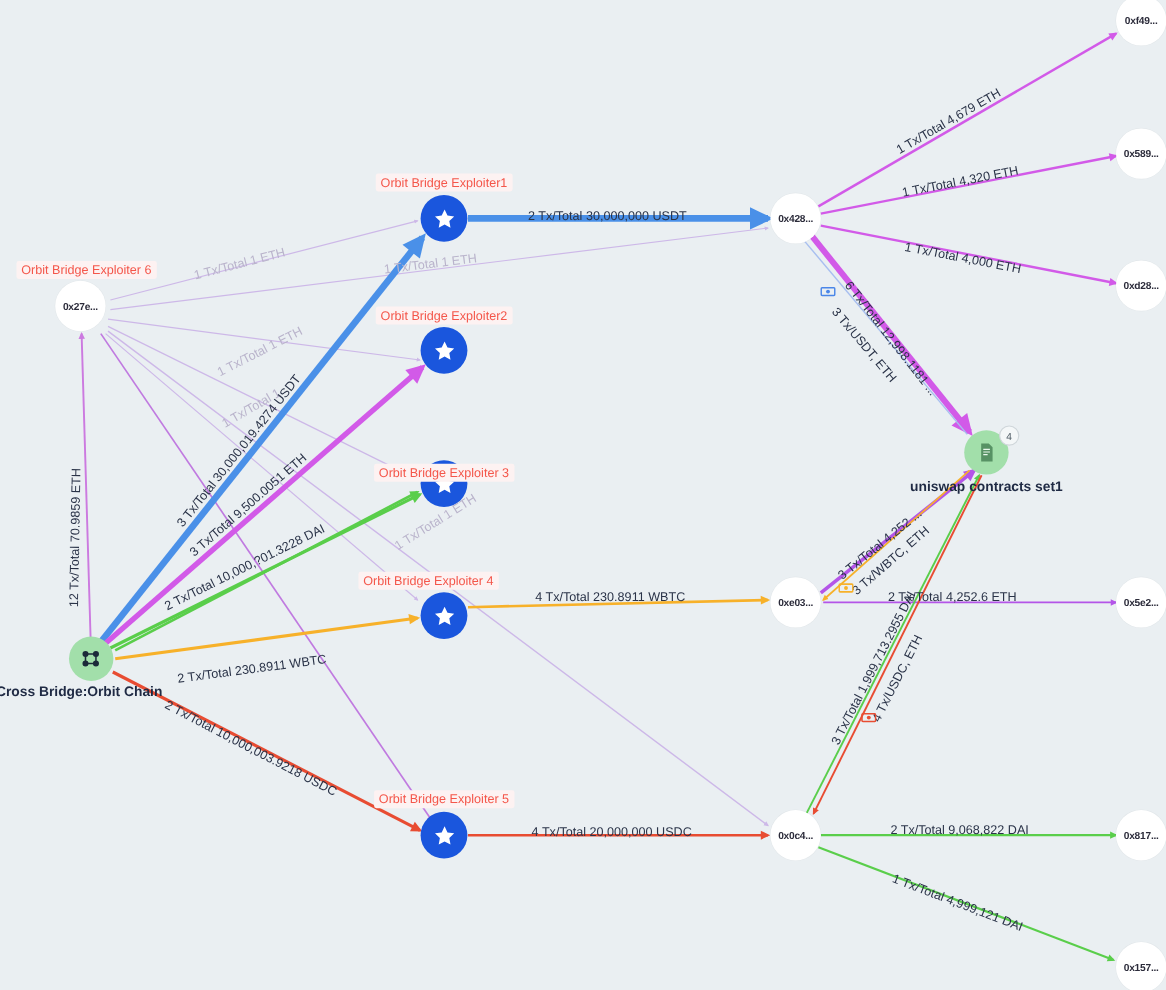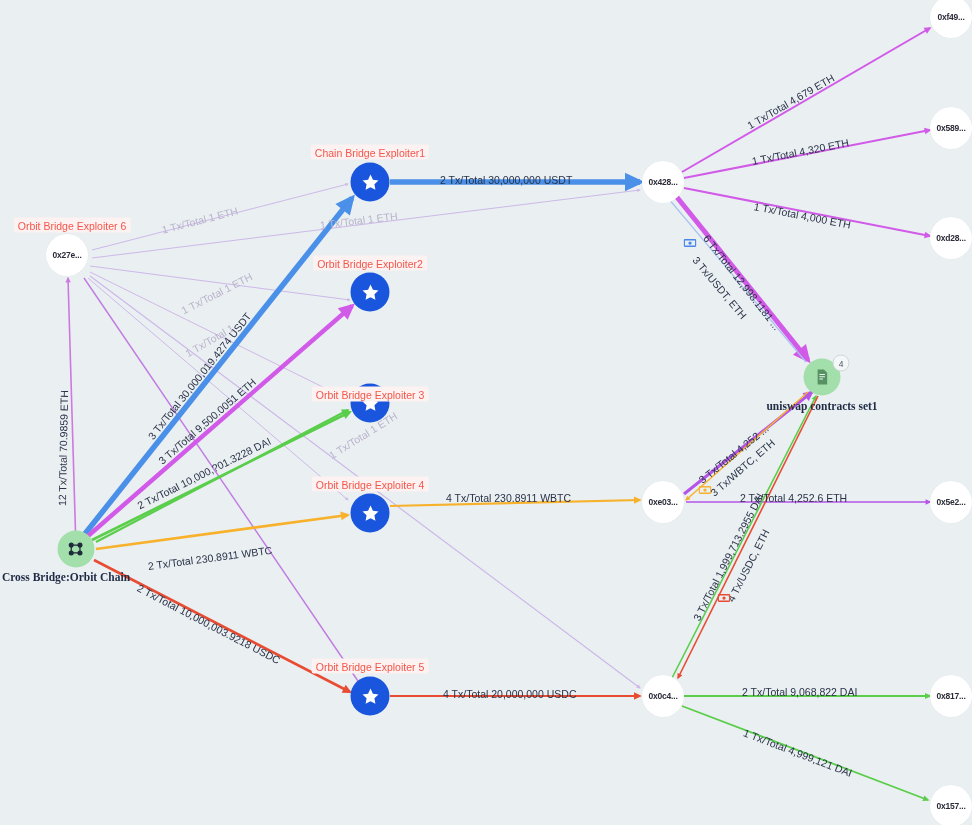--- a/index.html
+++ b/index.html
@@ -56,21 +56,20 @@
     font-size: 10.5px;
     padding: 1.5px 4px;
     border-radius: 2px;
   }
   .label-dark {
     position: absolute; transform: translate(-50%,-50%);
     white-space: nowrap;
     color: #1f2a44;
     font-size: 11.5px;
     font-weight: bold;
-    font-family: Liberation Serif, serif;
   }
   .edge-label {
     position: absolute;
     white-space: nowrap;
     font-size: 10.5px;
     color: #2a3348;
     transform-origin: 0 50%;
     pointer-events: none;
   }
   .edge-label.faint { color: #b9b3cb; }
@@ -201,21 +200,21 @@
   </div>
   <div class="tag-red" style="left:72px;top:225px">Orbit Bridge Exploiter 6</div>
 
   <div class="node" style="left:370px;top:182px">
     <div class="node-star">
       <svg viewBox="0 0 24 24">
           <path fill="#fff" d="M12 2.5l2.9 6.1 6.7.9-4.9 4.6 1.2 6.6L12 17.6 6.1 20.7l1.2-6.6L2.4 9.5l6.7-.9z"></path>
         </svg>
     </div>
   </div>
-  <div class="tag-red" style="left:370px;top:152px">Chain Bridge Exploiter1</div>
+  <div class="tag-red" style="left:370px;top:152px">Orbit Bridge Exploiter1</div>
 
   <div class="node" style="left:370px;top:292px">
     <div class="node-star">
       <svg viewBox="0 0 24 24">
           <path fill="#fff" d="M12 2.5l2.9 6.1 6.7.9-4.9 4.6 1.2 6.6L12 17.6 6.1 20.7l1.2-6.6L2.4 9.5l6.7-.9z"></path>
         </svg>
     </div>
   </div>
   <div class="tag-red" style="left:370px;top:263px">Orbit Bridge Exploiter2</div>
 
@@ -228,21 +227,21 @@
   </div>
   <div class="tag-red" style="left:370px;top:394px">Orbit Bridge Exploiter 3</div>
 
   <div class="node" style="left:370px;top:513px">
     <div class="node-star">
       <svg viewBox="0 0 24 24">
           <path fill="#fff" d="M12 2.5l2.9 6.1 6.7.9-4.9 4.6 1.2 6.6L12 17.6 6.1 20.7l1.2-6.6L2.4 9.5l6.7-.9z"></path>
         </svg>
     </div>
   </div>
-  <div class="tag-red" style="left:370px;top:484px">Orbit Bridge Exploiter 4</div>
+  <div class="tag-red" style="left:357px;top:484px">Orbit Bridge Exploiter 4</div>
 
   <div class="node" style="left:370px;top:696px">
     <div class="node-star">
       <svg viewBox="0 0 24 24">
           <path fill="#fff" d="M12 2.5l2.9 6.1 6.7.9-4.9 4.6 1.2 6.6L12 17.6 6.1 20.7l1.2-6.6L2.4 9.5l6.7-.9z"></path>
         </svg>
     </div>
   </div>
   <div class="tag-red" style="left:370px;top:666px">Orbit Bridge Exploiter 5</div>
 

